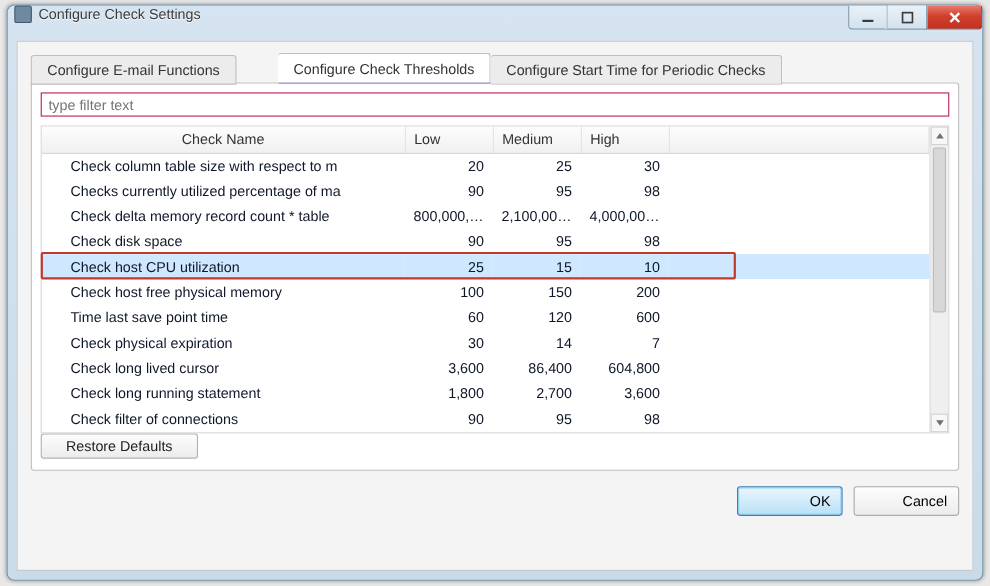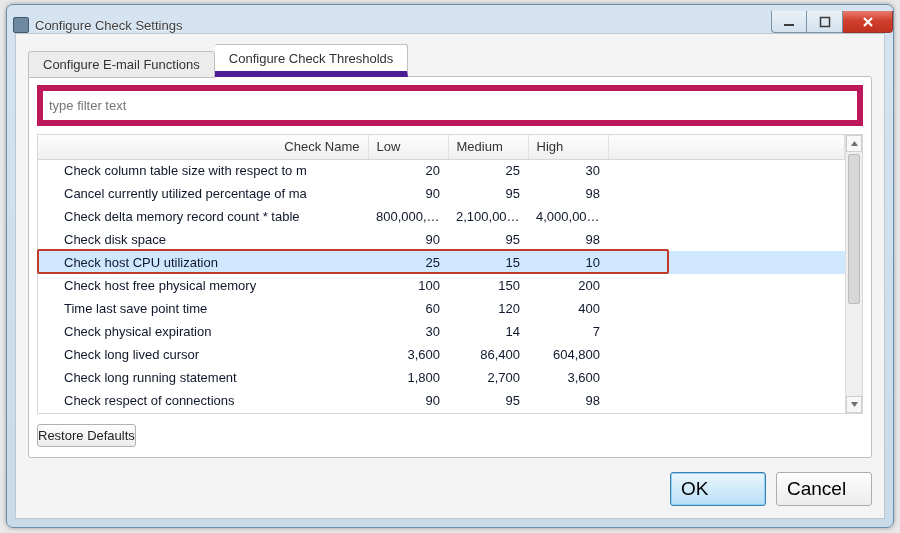--- a/index.html
+++ b/index.html
@@ -20,21 +20,21 @@
     border: 1px solid #6a8ea8;
     border-radius: 7px;
     box-shadow: 0 0 4px rgba(0,0,0,0.35);
     display: flex;
     flex-direction: column;
   }
   
   .titlebar {
     height: 32px;
     display: flex;
-    align-items: flex-end;
+    align-items: flex-start;
     padding: 0 0 0 6px;
   }
   .titlebar .appicon {
     width: 16px; height: 16px;
     background: #6f8aa0;
     border: 1px solid #3f5a70;
     border-radius: 2px;
     margin-right: 6px;
   }
   .titlebar .title-text {
@@ -95,35 +95,36 @@
     color: #333;
     margin-right: 0;
     position: relative;
     top: 1px;
     border-radius: 3px 3px 0 0;
     cursor: default;
   }
   .tab + .tab { border-left: none; }
   .tab.active {
     background: #ffffff;
-    border-bottom: 6px solid #4c1d95;
+    border-bottom: 1px solid #4c1d95;
     top: 0;
     padding-top: 6px;
     z-index: 3;
+    margin-left: 38px;
   }
   .tab-page {
     border: 1px solid #bfbfbf;
     background: #ffffff;
     padding: 8px 8px 10px 8px;
     border-radius: 0 3px 3px 3px;
   }
   .filter-input {
     width: 100%;
-    height: 41px;
-    border: 6px solid #be185d;
+    height: 22px;
+    border: 1px solid #be185d;
     padding: 0 6px;
     font-size: 13px;
     color: #777;
     background: #fff;
     outline: none;
   }
   
   .table-wrap {
     margin-top: 8px;
     border: 1px solid #d7d7d7;
@@ -134,21 +135,21 @@
   .table-scroll {
     flex: 1;
     overflow: hidden;
   }
   table.grid {
     width: 100%;
     border-collapse: collapse;
     table-layout: fixed;
   }
   table.grid th {
-    text-align: right;
+    text-align: center;
     font-weight: normal;
     color: #333;
     background: linear-gradient(#fdfdfd, #f0f0f0);
     border-right: 1px solid #e2e2e2;
     border-bottom: 1px solid #d7d7d7;
     padding: 4px 8px;
     height: 24px;
     white-space: nowrap;
   }
   table.grid th.num-head { text-align: left; }
@@ -186,44 +187,43 @@
     border-left: 1px solid #dcdcdc;
     display: flex; flex-direction: column;
   }
   .sb-btn { height: 17px; display:flex; align-items:center; justify-content:center; background:#f7f7f7; border:1px solid #cfcfcf; margin:0; }
   .sb-track { flex:1; position:relative; }
   .sb-thumb { position:absolute; left:2px; right:2px; top:2px; height:150px; background:#d7d7d7; border:1px solid #bcbcbc; border-radius:2px; }
   .sb-btn svg { display:block; }
   .sb-arrow { fill:#707070; }
 
   .restore-btn {
-    margin-top: 10px;
-    padding: 3px 0;
+    padding: 3px 22px;
     border: 1px solid #b0b0b0;
     background: linear-gradient(#fdfdfd,#ececec);
     border-radius: 3px;
     font-size: 13px;
     color: #222;
     cursor: default;
   }
 
   .dialog-buttons {
     display: flex;
     justify-content: flex-end;
     gap: 10px;
     margin-top: 14px;
   }
   .dlg-btn {
     min-width: 96px;
     padding: 5px 10px;
     border: 1px solid #acacac;
     background: linear-gradient(#fdfdfd,#ececec);
     border-radius: 3px;
-    font-size: 19px;
-    text-align: left;
+    font-size: 13px;
+    text-align: right;
     cursor: default;
   }
   .dlg-btn.primary {
     border: 1px solid #3c7fb1;
     background: linear-gradient(#eaf6fd,#b9e0f7);
     box-shadow: 0 0 0 1px #8fd0f3 inset;
   }
 </style>
 </head>
 <body>
@@ -252,20 +252,21 @@
         </svg>
       </div>
     </div>
   </div>
 
   <div class="client">
 
     <div class="tabs">
       <div class="tab">Configure E-mail Functions</div>
       <div class="tab active">Configure Check Thresholds</div>
+      <div class="tab">Configure Start Time for Periodic Checks</div>
     </div>
 
     <div class="tab-page">
 
       <input class="filter-input" type="text" placeholder="type filter text" style="">
 
       <div class="table-wrap">
         <div class="table-scroll">
           <table class="grid">
             <colgroup>
@@ -286,21 +287,21 @@
             </thead>
             <tbody id="rows-body">
                 <tr class="row">
                   <td class="name">Check column table size with respect to m</td>
                   <td class="num">20</td>
                   <td class="num">25</td>
                   <td class="num">30</td>
                   <td></td>
                 </tr>
                 <tr class="row">
-                  <td class="name">Cancel currently utilized percentage of ma</td>
+                  <td class="name">Checks currently utilized percentage of ma</td>
                   <td class="num">90</td>
                   <td class="num">95</td>
                   <td class="num">98</td>
                   <td></td>
                 </tr>
                 <tr class="row">
                   <td class="name">Check delta memory record count * table</td>
                   <td class="num">800,000,0...</td>
                   <td class="num">2,100,000...</td>
                   <td class="num">4,000,000...</td>
@@ -324,21 +325,21 @@
                   <td class="name">Check host free physical memory</td>
                   <td class="num">100</td>
                   <td class="num">150</td>
                   <td class="num">200</td>
                   <td></td>
                 </tr>
                 <tr class="row">
                   <td class="name">Time last save point time</td>
                   <td class="num">60</td>
                   <td class="num">120</td>
-                  <td class="num">400</td>
+                  <td class="num">600</td>
                   <td></td>
                 </tr>
                 <tr class="row">
                   <td class="name">Check physical expiration</td>
                   <td class="num">30</td>
                   <td class="num">14</td>
                   <td class="num">7</td>
                   <td></td>
                 </tr>
                 <tr class="row">
@@ -349,21 +350,21 @@
                   <td></td>
                 </tr>
                 <tr class="row">
                   <td class="name">Check long running statement</td>
                   <td class="num">1,800</td>
                   <td class="num">2,700</td>
                   <td class="num">3,600</td>
                   <td></td>
                 </tr>
                 <tr class="row">
-                  <td class="name">Check respect of connections</td>
+                  <td class="name">Check filter of connections</td>
                   <td class="num">90</td>
                   <td class="num">95</td>
                   <td class="num">98</td>
                   <td></td>
                 </tr>
               </tbody>
           </table>
           <div id="hl-outline" class="row-highlight-outline" style="left: -1px; top: 114px; width: 632px; height: 25px;"></div>
         </div>
 

